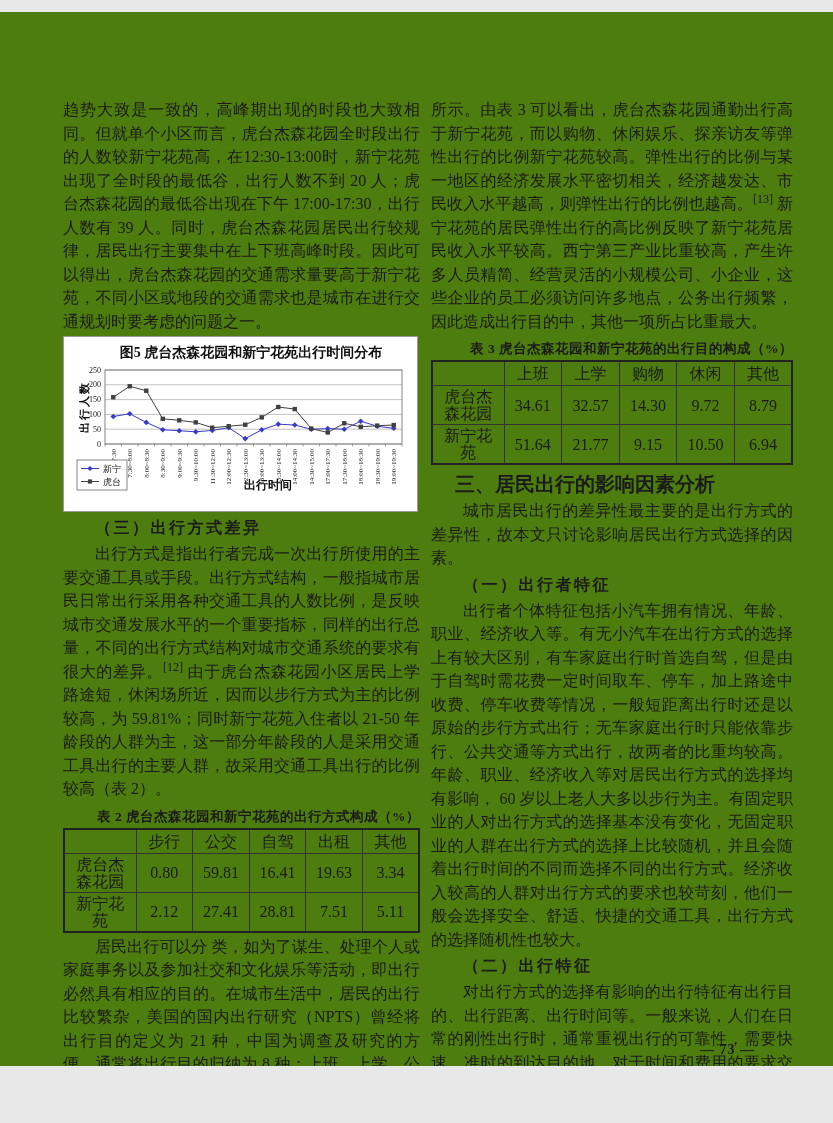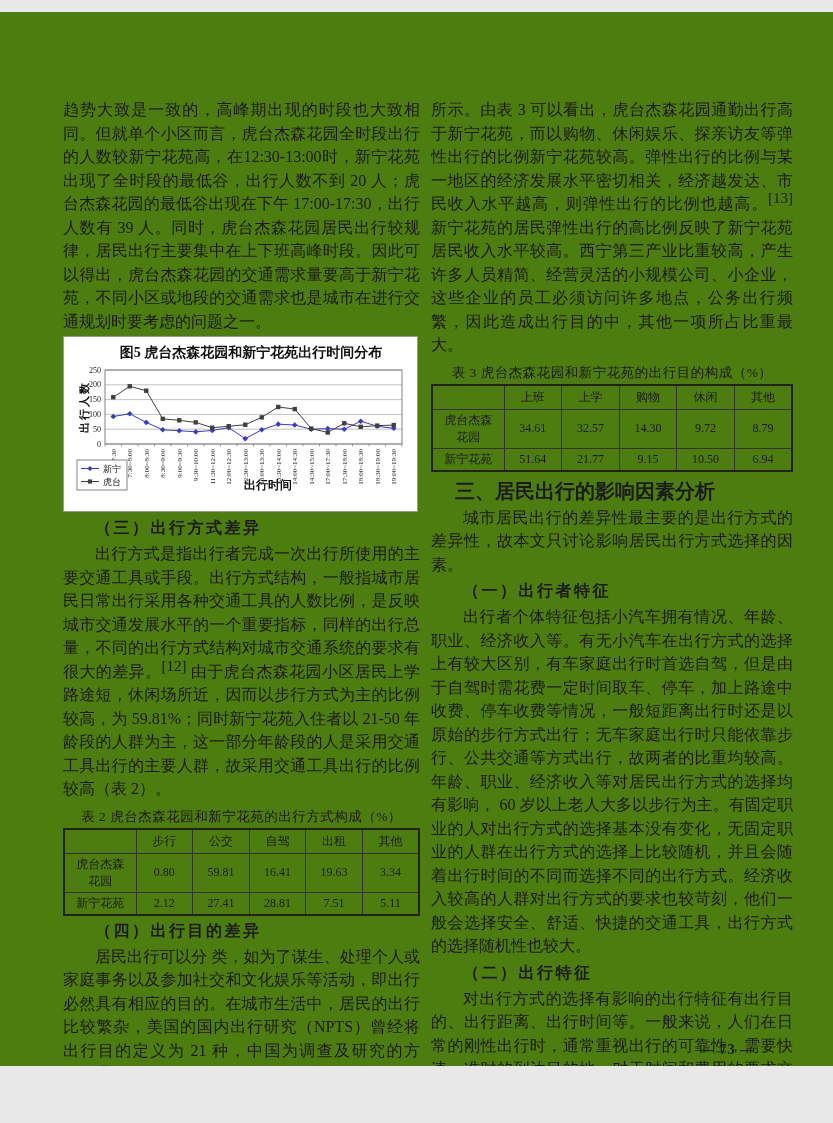--- a/index.html
+++ b/index.html
@@ -10,37 +10,37 @@
   }
   .cols { position:absolute; top:86px; left:63px; display:flex; gap:11px; }
   .col { display:block; }
   .col-left  { width:357px; }
   .col-right { width:362px; }
   p.body {
     margin:0; font-size:16px; line-height:23.5px;
     text-align:justify; text-indent:2em; word-break:break-all;
   }
   p.no-indent { text-indent:0; }
-  sup.ref { font-size:15px; line-height:0; vertical-align:super; }
+  sup.ref { font-size:12px; line-height:0; vertical-align:super; }
   .chart-box { margin:3px 0 4px 0; width:355px; height:176px;text-align:right; }
   .chart-box svg { display:block; }
   .sub-heading {
     margin:3px 0 3px 0; font-size:16px; line-height:23px; font-weight:bold;
     text-indent:2em; letter-spacing:2.5px;
   }
   .main-heading {
     margin:7px 0 3px 0; font-family:"Liberation Sans","DejaVu Sans",sans-serif;
     font-size:20px; line-height:24px; font-weight:bold; text-indent:1.2em;
   }
   .table-caption {
-    margin:7px 0 2px 0; font-size:13.5px; font-weight:normal; text-align:center;
+    margin:7px 0 2px 0; font-size:13.5px; font-weight:bold; text-align:right;
     letter-spacing:0.5px;
   }
   table.data-table {
-    border-collapse:collapse; width:100%; font-size:12px;
+    border-collapse:collapse; width:100%; font-size:16px;
     border:2px solid #222; table-layout:fixed; margin-bottom:2px;
   }
   .data-table td, .data-table th {
     border:1px solid #333; text-align:center; vertical-align:middle;
     padding:1px 2px; font-weight:normal; line-height:17px;
   }
   .data-table th { height:21px; }
   .data-table td.rowlabel { padding:2px 10px; }
   .data-table col.c-label { width:72px; }
   .page-number {
@@ -195,21 +195,20 @@
           <td class="rowlabel">新宁花苑</td>
           <td>2.12</td>
           <td>27.41</td>
           <td>28.81</td>
           <td>7.51</td>
           <td>5.11</td>
         </tr>
       </tbody>
         </table>
 
-      <h3 class="sub-heading">（四）出行目的差异</h3>
       <p class="body">居民出行可以分 类，如为了谋生、处理个人或家庭事务以及参加社交和文化娱乐等活动，即出行必然具有相应的目的。在城市生活中，居民的出行比较繁杂，美国的国内出行研究（NPTS）曾经将出行目的定义为 21 种，中国为调查及研究的方便，通常将出行目的归纳为 8 种：上班、上学、公务、购物、文化娱乐、社交或探亲访友、回家（含回程）、其他。根据研究目的及研究深度的不同，上述目的还可以进一步细分或综合。本文由于研究深度浅，结合数据调查的可行性，居民出行目的及其比例如表 3</p>
     </div>
 
     <div class="col col-right">
       <p class="body no-indent">所示。由表 3 可以看出，虎台杰森花园通勤出行高于新宁花苑，而以购物、休闲娱乐、探亲访友等弹性出行的比例新宁花苑较高。弹性出行的比例与某一地区的经济发展水平密切相关，经济越发达、市民收入水平越高，则弹性出行的比例也越高。<sup class="ref">[13]</sup> 新宁花苑的居民弹性出行的高比例反映了新宁花苑居民收入水平较高。西宁第三产业比重较高，产生许多人员精简、经营灵活的小规模公司、小企业，这些企业的员工必须访问许多地点，公务出行频繁，因此造成出行目的中，其他一项所占比重最大。</p>
 
       <div class="table-caption">表 3  虎台杰森花园和新宁花苑的出行目的构成（%）</div>
       <table class="data-table">
         <colgroup>
             <col class="c-label">

